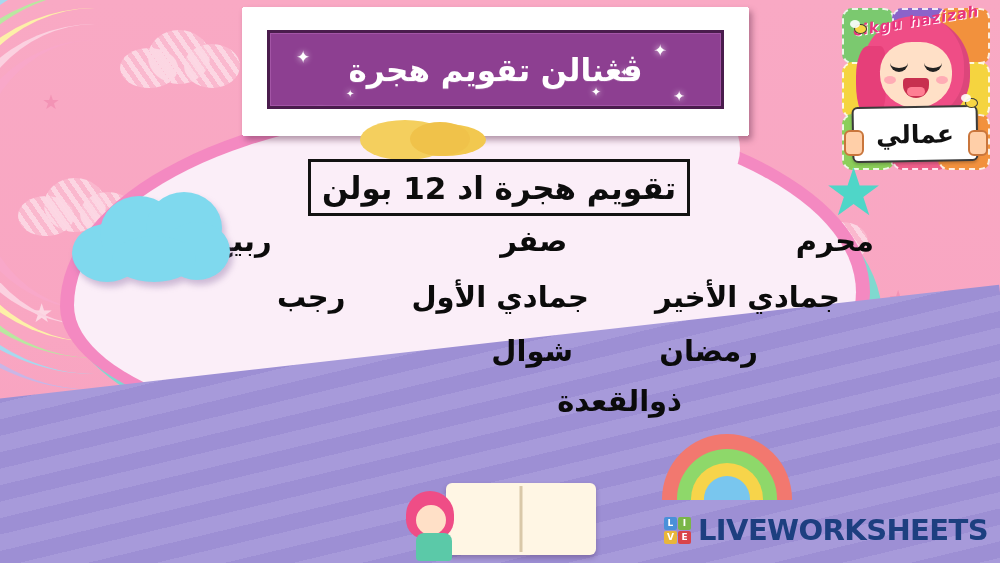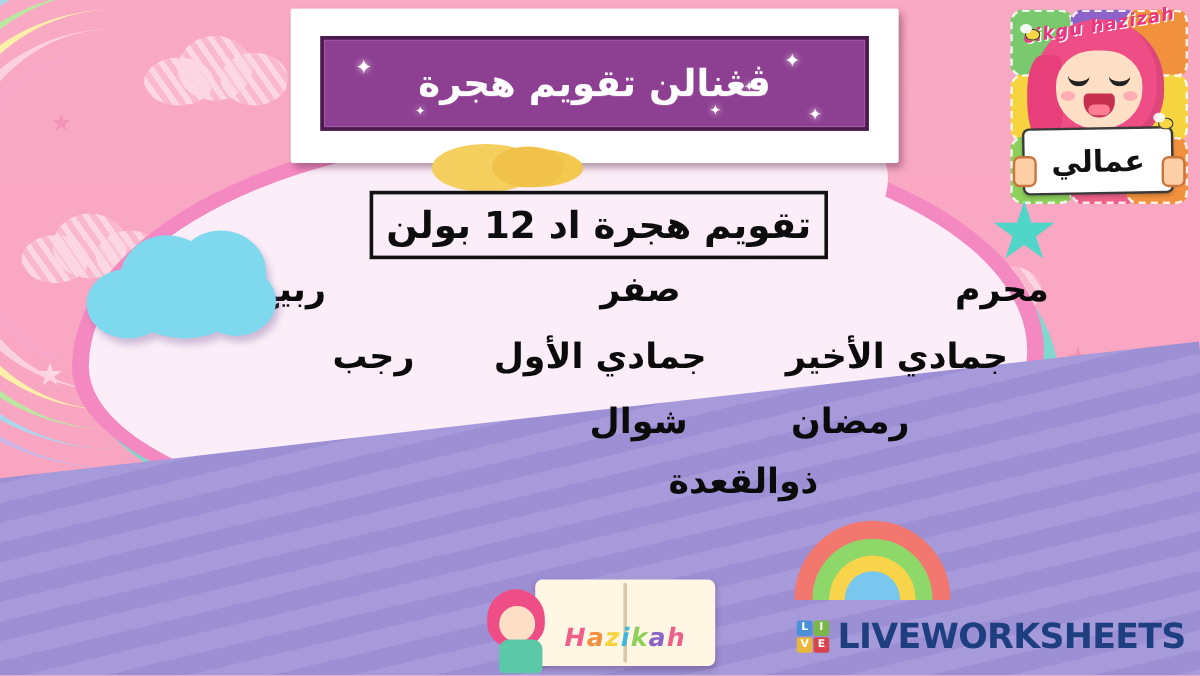--- a/index.html
+++ b/index.html
@@ -686,23 +686,20 @@
 
   <div class="toy-rainbow">
     <i style="width:130px; height:66px; background:#f2786f;"></i>
     <i style="width:100px; height:51px; background:#8ed86a;"></i>
     <i style="width:72px;  height:37px; background:#f7d44a;"></i>
     <i style="width:46px;  height:24px; background:#79c6ee;"></i>
   </div>
 
   <div class="booklogo">
     <div class="book">
-      <div class="book-word w2">
-        <b style="color:#ef5f8a">H</b><b style="color:#f2913d">a</b><b style="color:#f5d43f">z</b><b style="color:#3fb8e0">i</b><b style="color:#8ccf5a">k</b><b style="color:#8b63c9">a</b><b style="color:#ef5f8a">h</b>
-      </div>
     </div>
     <div class="mini-girl">
       <span class="mini-hijab"></span>
       <span class="mini-face"></span>
       <span class="mini-body"></span>
     </div>
   </div>
 
   <div class="lws">
     <div class="lws-mark">

